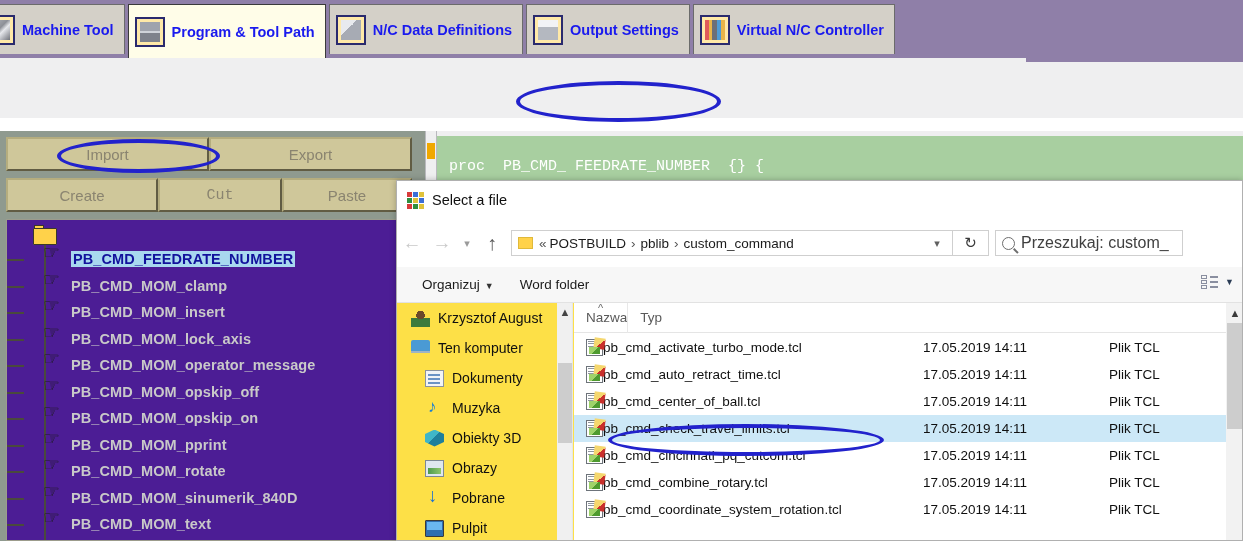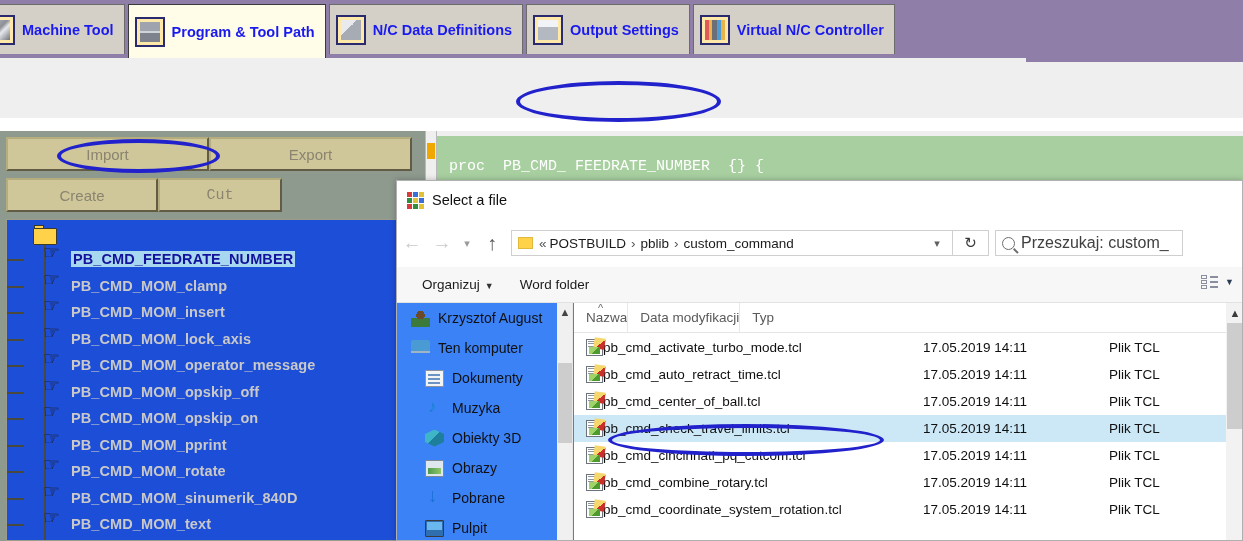--- a/index.html
+++ b/index.html
@@ -99,21 +99,21 @@
     border:2px outset #b5ad7e;
     color:#8a8470;
     font-size:15px;
     display:flex; align-items:center; justify-content:center;
     height:34px;
   }
   #btn-row-1{ top:6px;text-align:right; }
   #btn-row-2{ top:47px; }
   #tree-panel{
     position:absolute; left:6px; top:88px; width:405px; height:322px;
-    background:#1d4ed8;
+    background:#4c1d95;
     border:1px solid #9c9c8c;
     overflow:hidden;
   }
   .tree-root-ico{
     position:absolute; left:26px; top:8px; width:24px; height:17px;
   }
   .tree-root-ico .folder-back{
     position:absolute; left:0; top:0; width:24px; height:17px;
     background:#ffd24a; border:1.6px solid #3a3a2a; border-radius:1px;
   }
@@ -246,21 +246,21 @@
     position:absolute; right:10px; top:8px; display:flex; align-items:center; gap:7px;
   }
   .view-glyph{ width:17px; height:14px; position:relative; }
   .view-glyph .sq{ position:absolute; left:0; width:6px; height:3.5px; border:1px solid #8a8fa0; }
   .view-glyph .ln{ position:absolute; left:9px; width:8px; height:1.5px; background:#8a8fa0; }
   .view-caret{ font-size:9px; color:#2b3c55; }
 
   
   #dlg-body{ position:absolute; left:0; top:122px; width:847px; height:239px; background:#fff; }
   #nav-pane{
-    position:absolute; left:0; top:0; width:186px; height:239px; background:#3b82f6;
+    position:absolute; left:0; top:0; width:186px; height:239px; background:#fde047;
     overflow:hidden;
   }
   .nav-item{
     height:30px; display:flex; align-items:center; gap:8px; padding-left:14px;
     font-size:14px; color:#101010; white-space:nowrap;
   }
   .nav-item.indent{ padding-left:28px; }
   .nav-ico{ width:19px; height:17px; flex:0 0 19px; position:relative; }
   .ni-user{ background:radial-gradient(circle at 50% 30%,#6b4a2a 0 28%,transparent 28%),linear-gradient(180deg,transparent 0 45%,#3c7a3c 45% 100%); }
   .ni-pc{ background:linear-gradient(180deg,#4a9ad4 0 62%,#9fb4c4 62% 78%,transparent 78%); border-radius:2px; }
@@ -397,20 +397,23 @@
         <span>Export</span>
       </div>
   </div>
 
   <div class="btn-row" id="btn-row-2">
     <div class="pb-btn" style="width:152px;">
         <span>Create</span>
       </div>
     <div class="pb-btn" style="width:124px;font-family:Liberation Mono, monospace;">
         <span>Cut</span>
+      </div>
+    <div class="pb-btn" style="width:130px;">
+        <span>Paste</span>
       </div>
   </div>
 
   <div id="tree-panel">
     <div class="tree-root-ico">
       <div class="folder-tab"></div>
         <div class="folder-back"></div>
     </div>
     <div class="tree-trunk"></div>
     <div class="tree-list" id="tree-list">
@@ -580,23 +583,20 @@
       <div class="arrow-up">▲</div>
       <div class="thumb"></div>
     </div>
 
     <div id="list-pane">
       <div id="list-header">
         <div class="col-head" id="col-head-0">
           <span class="sort-arrow">^</span>
           <span>Nazwa</span>
         </div>
-        <div class="col-head" id="col-head-1">
-          <span>Data modyfikacji</span>
-        </div>
         <div class="col-head" id="col-head-2">
           <span>Typ</span>
         </div>
       </div>
       <div id="file-rows" style="position:absolute;left:0;top:31px;width:652px;">
           <div class="file-row">
             <div class="fr-name">
               <span class="tcl-ico">
                 <span class="tcl-pencil"></span>
               </span>

